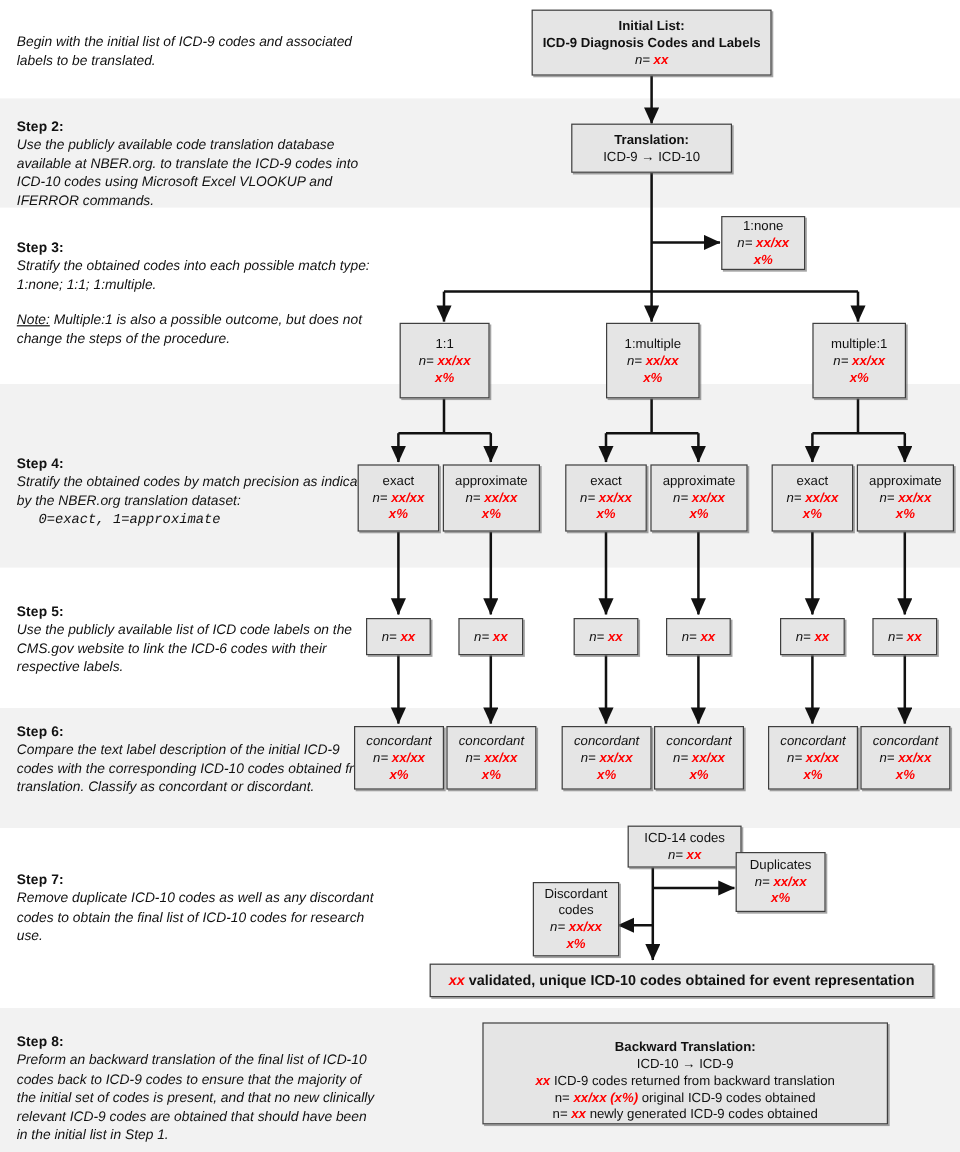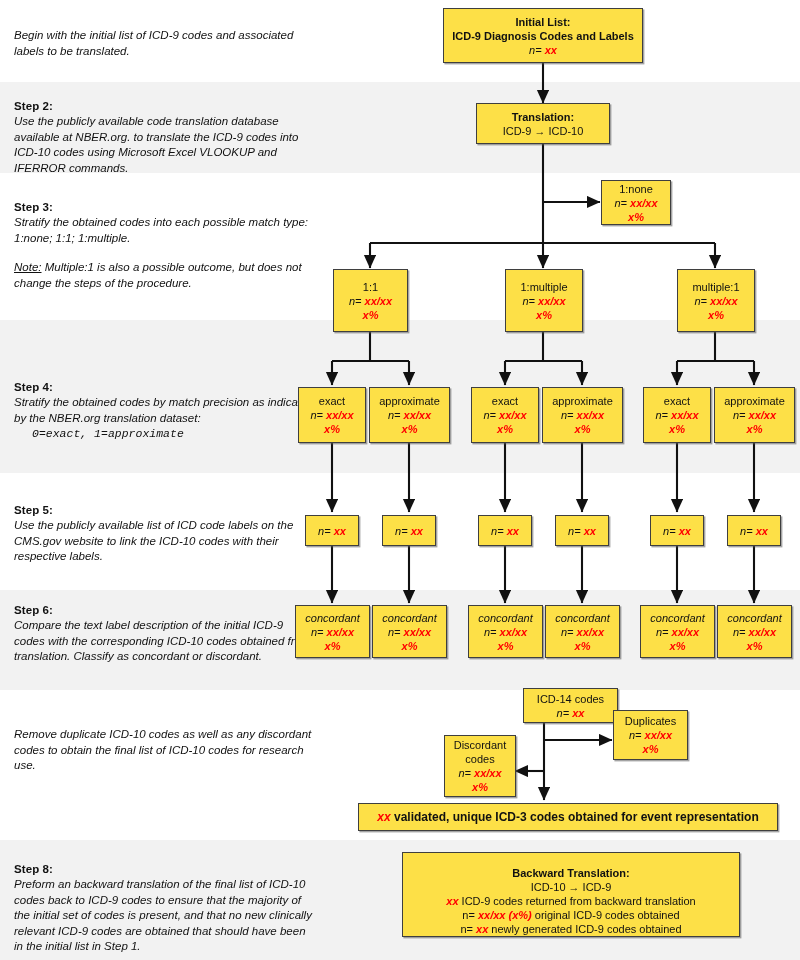--- a/index.html
+++ b/index.html
@@ -19,21 +19,21 @@
   .steptext .bd{
     font-style:italic;font-size:11.5px;line-height:15.5px;
   }
   .steptext .note{
     font-style:italic;font-size:11.5px;line-height:15.5px;margin-top:14px;
   }
   .note u{}
   .indent{display:inline-block;padding-left:18px;font-family:Liberation Mono, monospace;}
   
   .box{
-    position:absolute;z-index:4;background:#fde047;
+    position:absolute;z-index:4;background:#e5e5e5;
     border:1.6px solid #3f3f3f;
     box-shadow:1.4px 1.4px 0 rgba(90,90,90,.55);
     box-sizing:border-box;
     display:flex;flex-direction:column;align-items:center;justify-content:center;
     text-align:center;font-size:11px;line-height:14px;
   }
   .box .t{display:block;width:100%;}
   .bold{font-weight:bold;}
   .ital{font-style:italic;}
   .red{color:#ff0000;font-style:italic;font-weight:bold;}
@@ -122,29 +122,30 @@
 </div>
 
 <div class="steptext" style="left:14px;top:380px;">
   <div class="hd">Step 4:</div>
   <div class="bd">Stratify the obtained codes by match precision as indicated by the NBER.org translation dataset:</div>
   <div class="bd"><span class="indent">0=exact, 1=approximate</span></div>
 </div>
 
 <div class="steptext" style="left:14px;top:503px;">
   <div class="hd">Step 5:</div>
-  <div class="bd">Use the publicly available list of ICD code labels on the CMS.gov website to link the ICD-10 codes with their respective labels.</div>
+  <div class="bd">Use the publicly available list of ICD code labels on the CMS.gov website to link the ICD-6 codes with their respective labels.</div>
 </div>
 
 <div class="steptext" style="left:14px;top:603px;">
   <div class="hd">Step 6:</div>
   <div class="bd">Compare the text label description of the initial ICD-9 codes with the corresponding ICD-10 codes obtained from translation. Classify as concordant or discordant.</div>
 </div>
 
 <div class="steptext" style="left:14px;top:727px;">
+  <div class="hd">Step 7:</div>
   <div class="bd">Remove duplicate ICD-10 codes as well as any discordant codes to obtain the final list of ICD-10 codes for research use.</div>
 </div>
 
 <div class="steptext" style="left:14px;top:862px;">
   <div class="hd">Step 8:</div>
   <div class="bd">Preform an backward translation of the final list of ICD-10 codes back to ICD-9 codes to ensure that the majority of the initial set of codes is present, and that no new clinically relevant ICD-9 codes are obtained that should have been in the initial list in Step 1.</div>
 </div>
 
 <div class="box" style="left:443px;top:8px;width:200px;height:55px;">
   <span class="t bold">Initial List:</span>
@@ -272,21 +273,21 @@
 </div>
 
 <div class="box" style="left:444px;top:735px;width:72px;height:62px;">
   <span class="t">Discordant</span>
   <span class="t">codes</span>
   <span class="t nline"><span>n=</span> <span class="red">xx/xx</span></span>
   <span class="t red">x%</span>
 </div>
 
 <div class="box" style="left:358px;top:803px;width:420px;height:28px;">
-  <span class="t final"><span class="red">xx</span><span> validated, unique ICD-3 codes obtained for event representation</span></span>
+  <span class="t final"><span class="red">xx</span><span> validated, unique ICD-10 codes obtained for event representation</span></span>
 </div>
 
 <div class="box" style="left:402px;top:852px;width:338px;height:85px;justify-content:flex-end;">
   <span class="t bold">Backward Translation:</span>
   <span class="t">ICD-10 → ICD-9</span>
   <span class="t"><span class="red">xx</span><span> ICD-9 codes returned from backward translation</span></span>
   <span class="t"><span>n=</span> <span class="red">xx/xx (x%)</span><span> original ICD-9 codes obtained</span></span>
   <span class="t"><span>n=</span> <span class="red">xx</span><span> newly generated ICD-9 codes obtained</span></span>
 </div>
 

